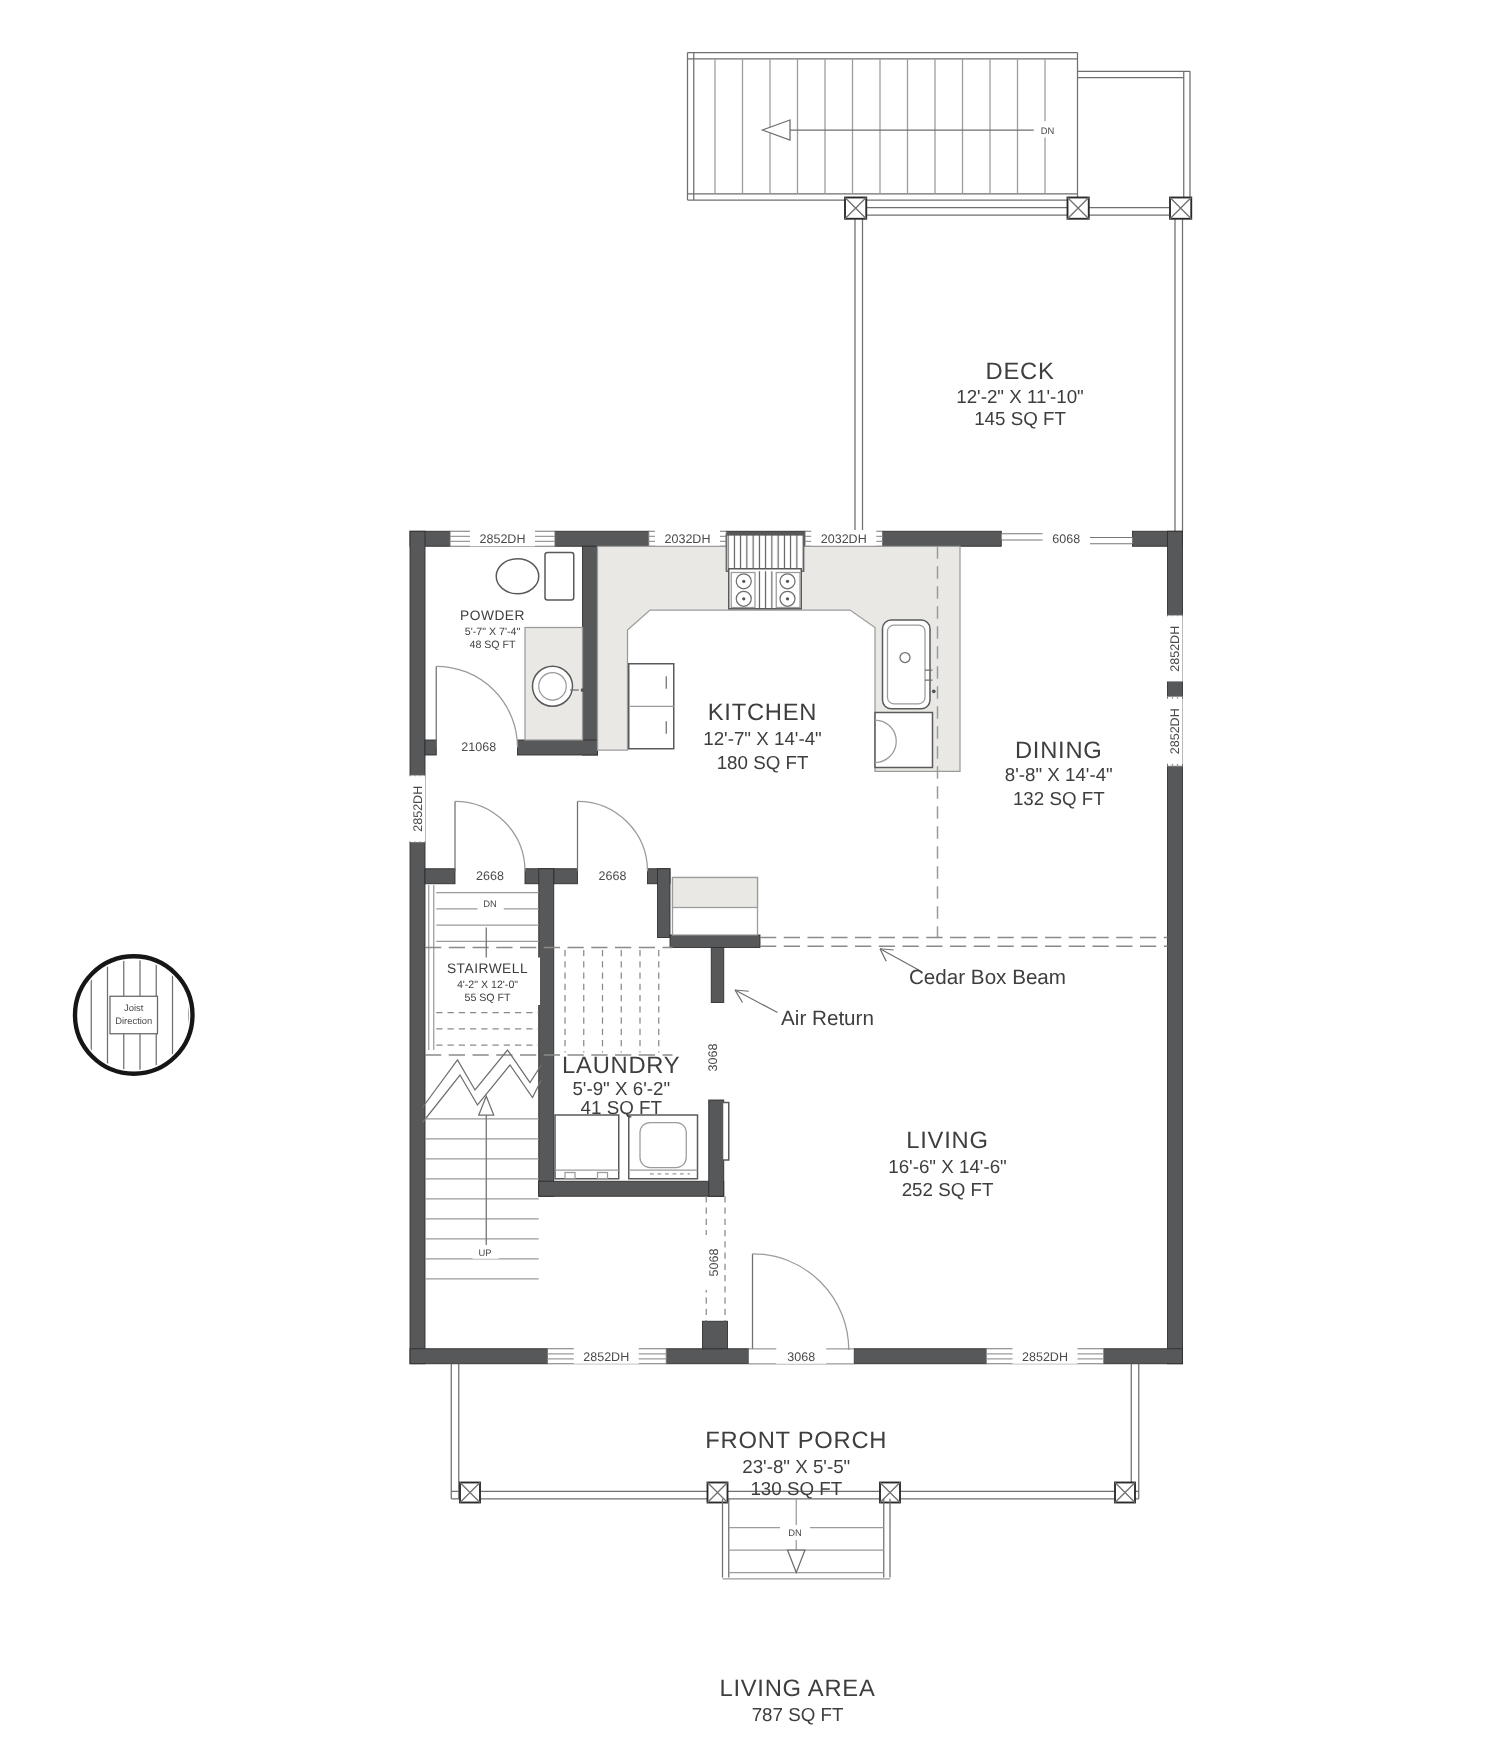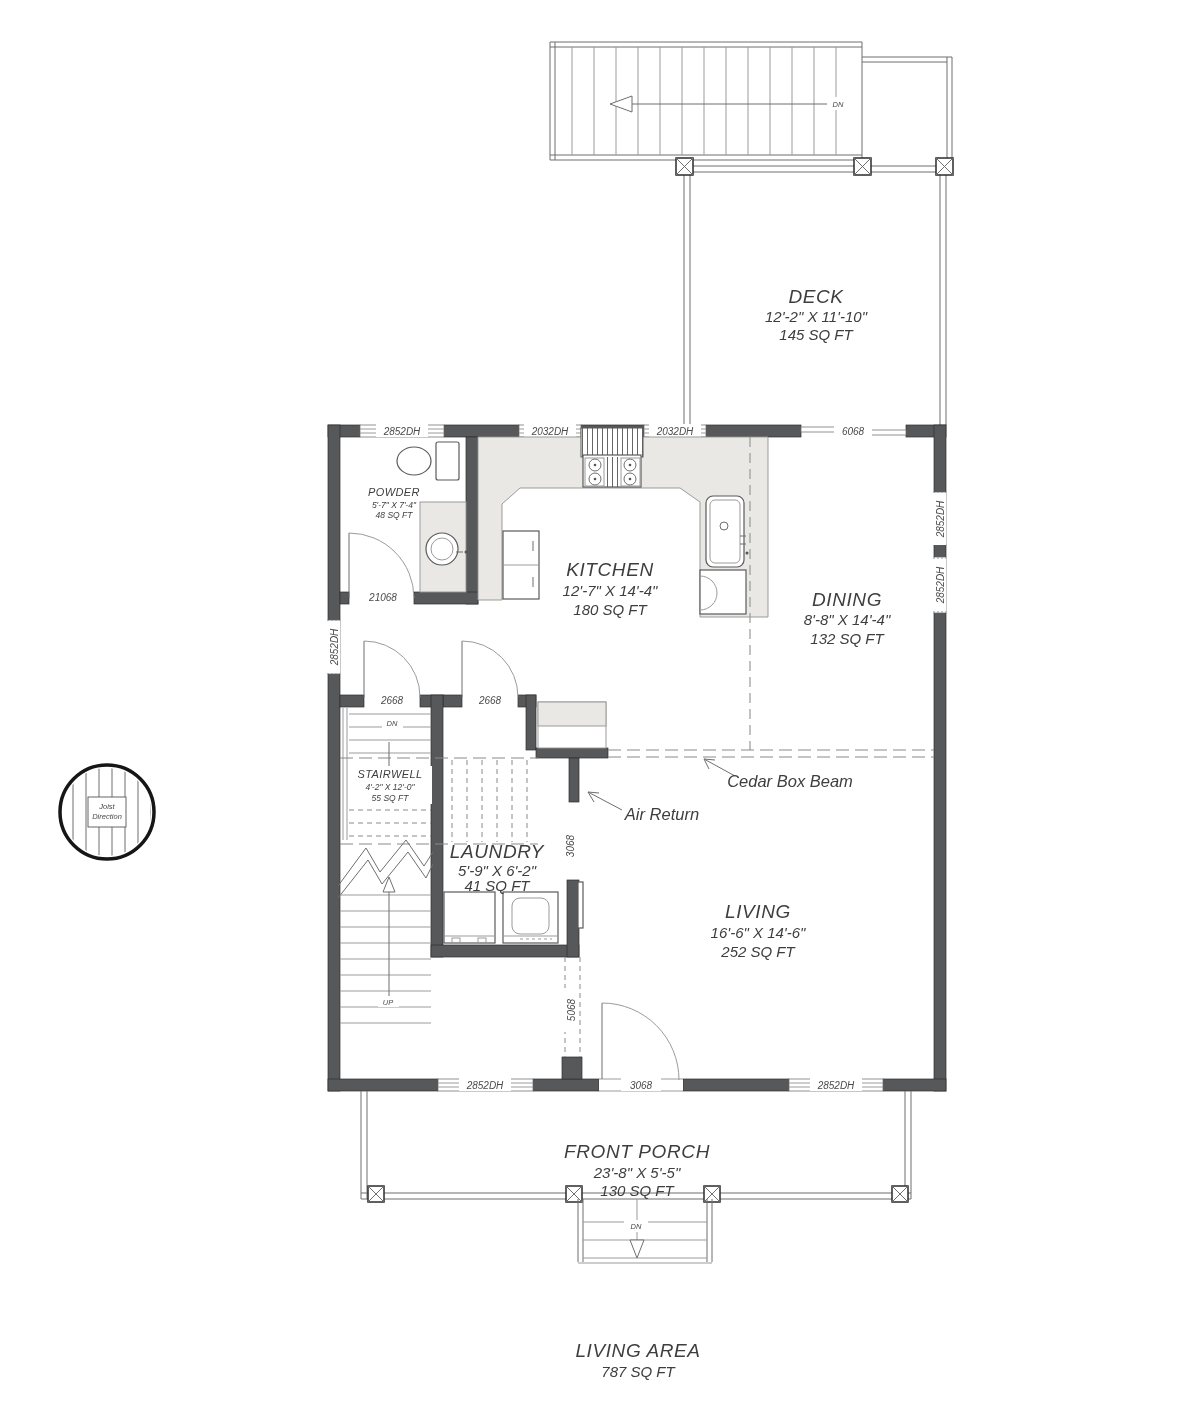--- a/index.html
+++ b/index.html
@@ -1,19 +1,19 @@
 <!DOCTYPE html>
 <html style="--wall: #57585a; --counter: #e9e8e5; --text: #3e3e3e; --line: #6f6f6f; --background: #ffffff;"><head>
 <meta charset="utf-8">
 <style>
   :root{
     --wall:#57585a; --counter:#e9e8e5; --text:#3e3e3e; --line:#6f6f6f; --background:#ffffff;
   }
   html,body{margin:0;padding:0;background:var(--background);}
-  .canvas{position:relative;width:1188px;height:1406px;background:var(--background);overflow:hidden;font-style:italic;}
+  .canvas{position:relative;width:1188px;height:1406px;background:var(--background);overflow:hidden;}
   svg{position:absolute;left:0;top:0;}
   text{font-family:"Liberation Sans","DejaVu Sans",sans-serif;fill:var(--text);}
   .mid{text-anchor:middle;}
   .t-lg{font-size:19px;letter-spacing:.6px;}
   .t-md{font-size:15px;}
   .t-ann{font-size:16.5px;}
   .t-sm{font-size:11px;letter-spacing:.4px;}
   .t-xs{font-size:8.5px;}
   .t-dim{font-size:10px;fill:#4a4a4a;}
   .t-tiny{font-size:7.5px;fill:#4a4a4a;}

